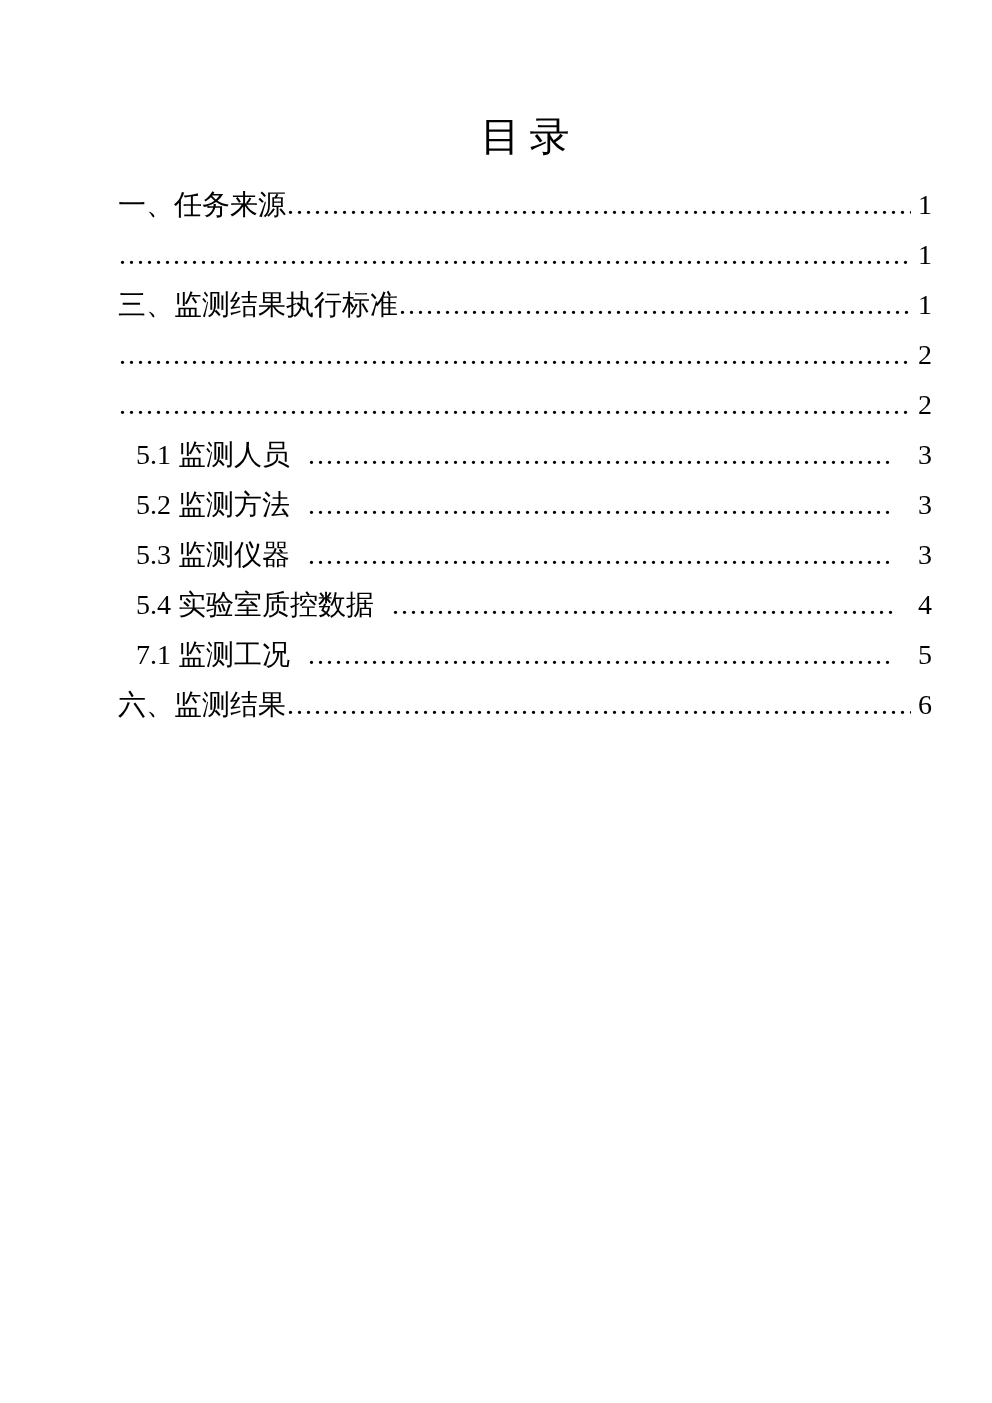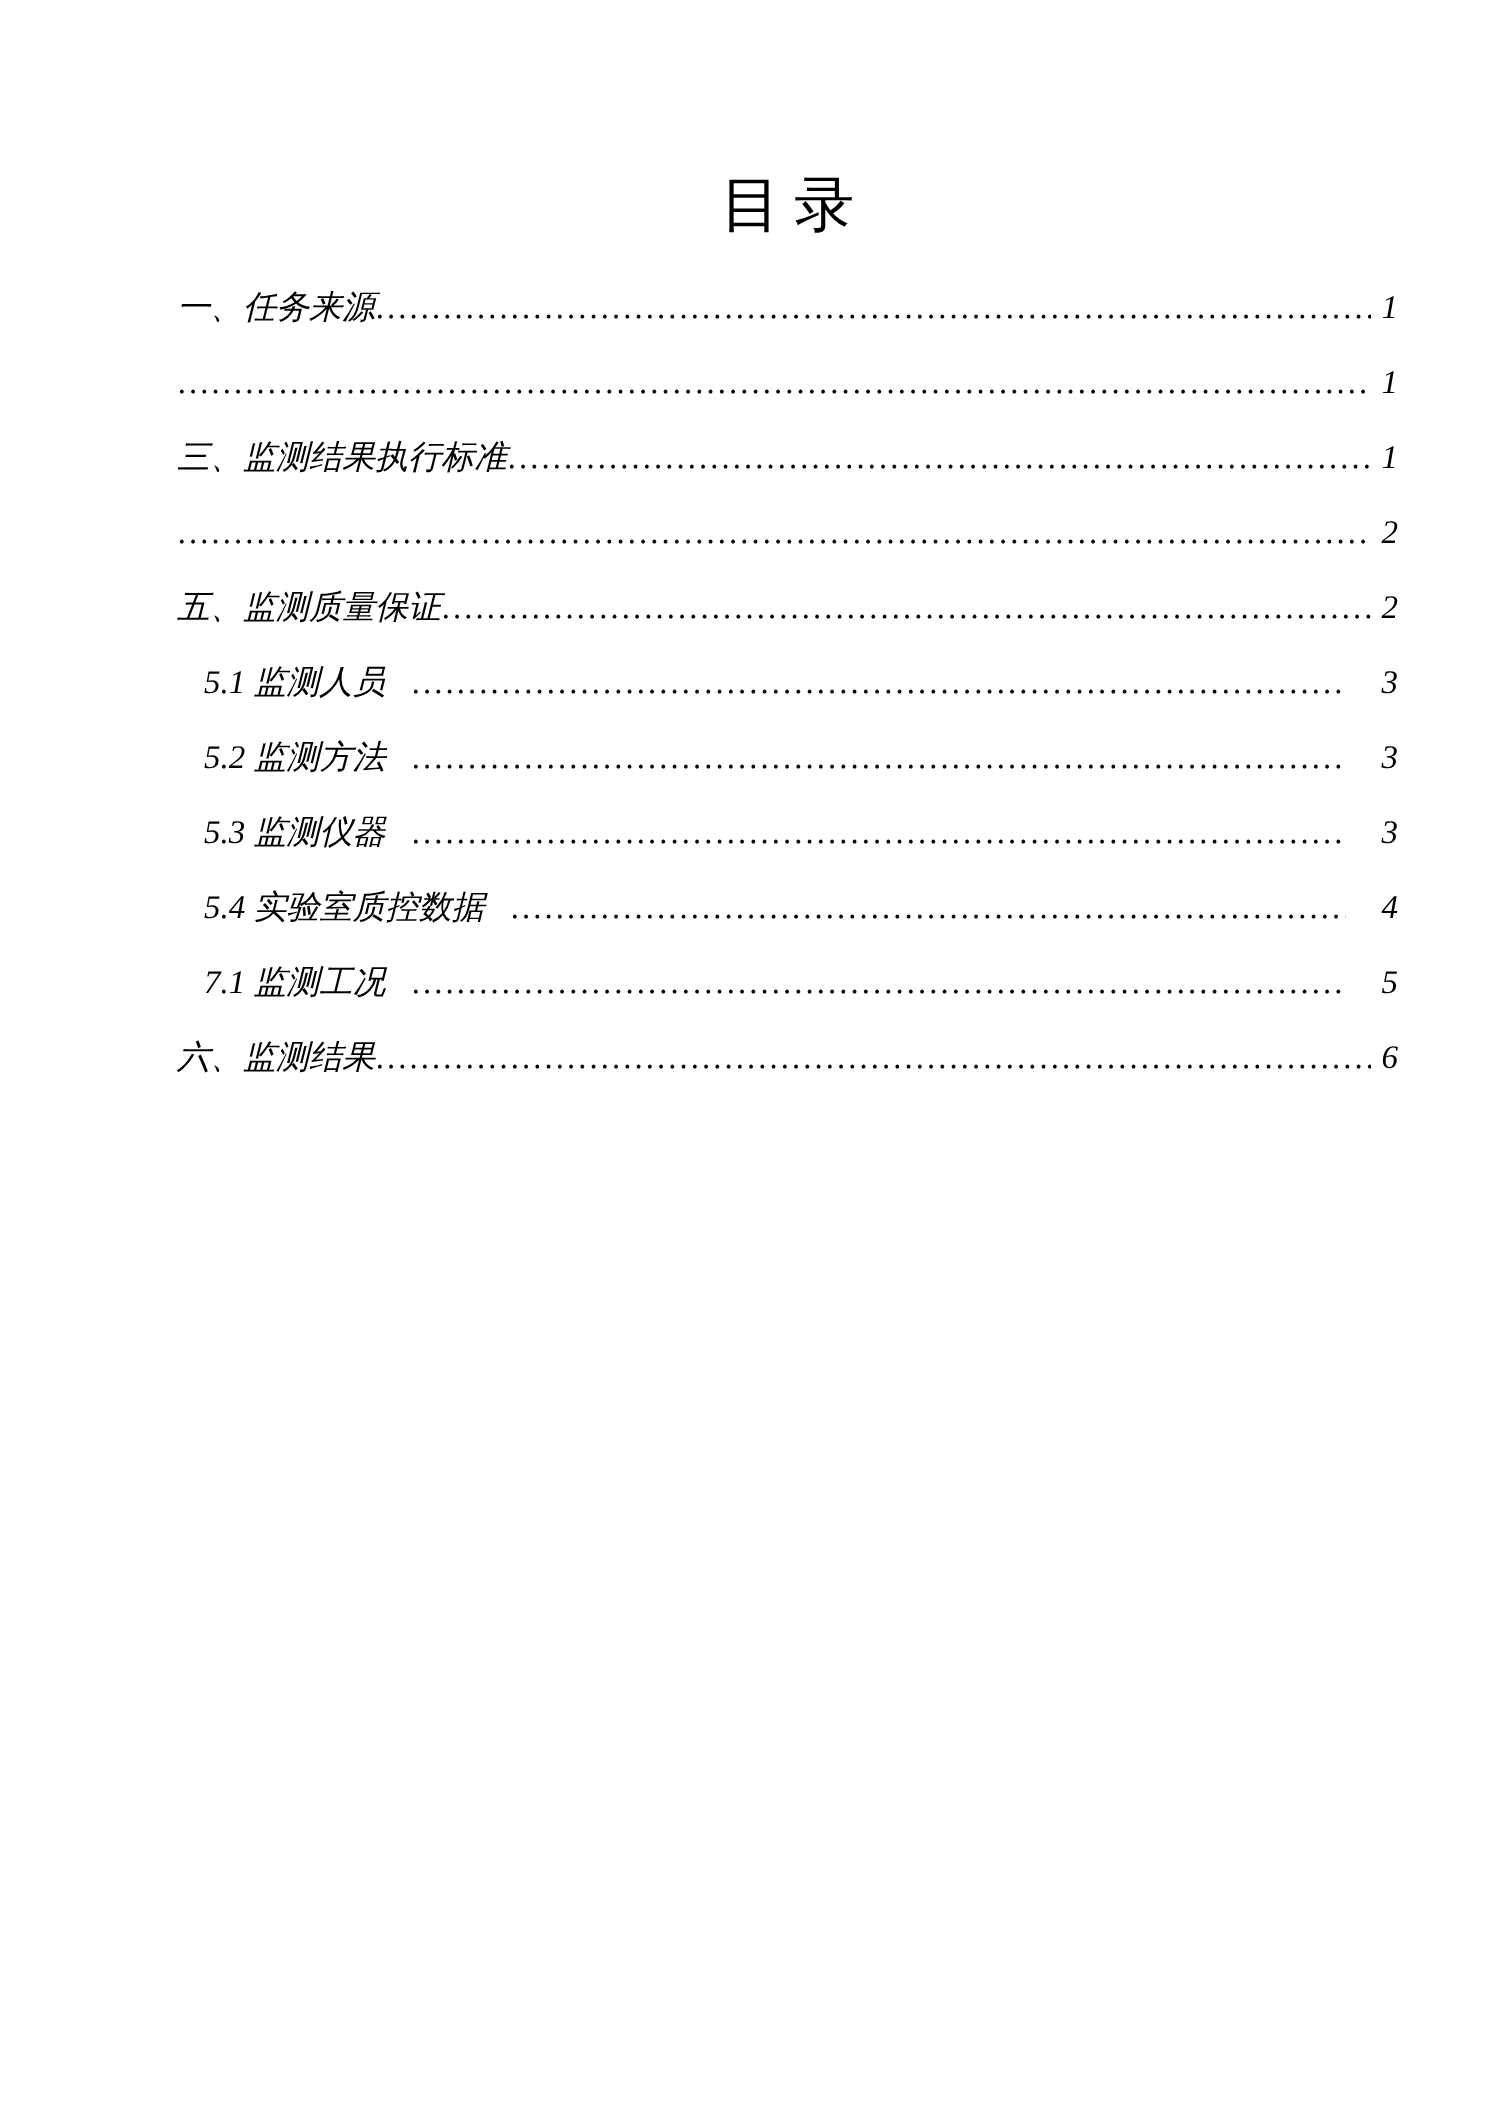--- a/index.html
+++ b/index.html
@@ -29,23 +29,22 @@
     white-space: nowrap;
   }
   .toc {
     margin-top: 18px;
   }
   .toc-row {
     display: flex;
     align-items: flex-end;
     height: 50px;
     line-height: 50px;
-    font-size: 22px;
+    font-size: 28px;
     white-space: nowrap;
-    font-style: italic;
   }
   .toc-row.lvl2 {
     padding-left: 18px;
     gap: 17px;
   }
   .toc-label {
     flex: 0 0 auto;
   }
   .toc-leader {
     flex: 1 1 auto;
@@ -85,21 +84,20 @@
       <span class="toc-leader">............................................................................................................................................................................................................................................................................................................</span>
       <span class="toc-page">1</span>
     </div>
 
     <div class="toc-row lvl1">
       <span class="toc-leader">............................................................................................................................................................................................................................................................................................................</span>
       <span class="toc-page">2</span>
     </div>
 
     <div class="toc-row lvl1">
-      <span class="toc-label">五、监测质量保证</span>
       <span class="toc-leader">............................................................................................................................................................................................................................................................................................................</span>
       <span class="toc-page">2</span>
     </div>
 
     <div class="toc-row lvl2">
       <span class="toc-label">5.1 监测人员</span>
       <span class="toc-leader">............................................................................................................................................................................................................................................................................................................</span>
       <span class="toc-page">3</span>
     </div>
 

